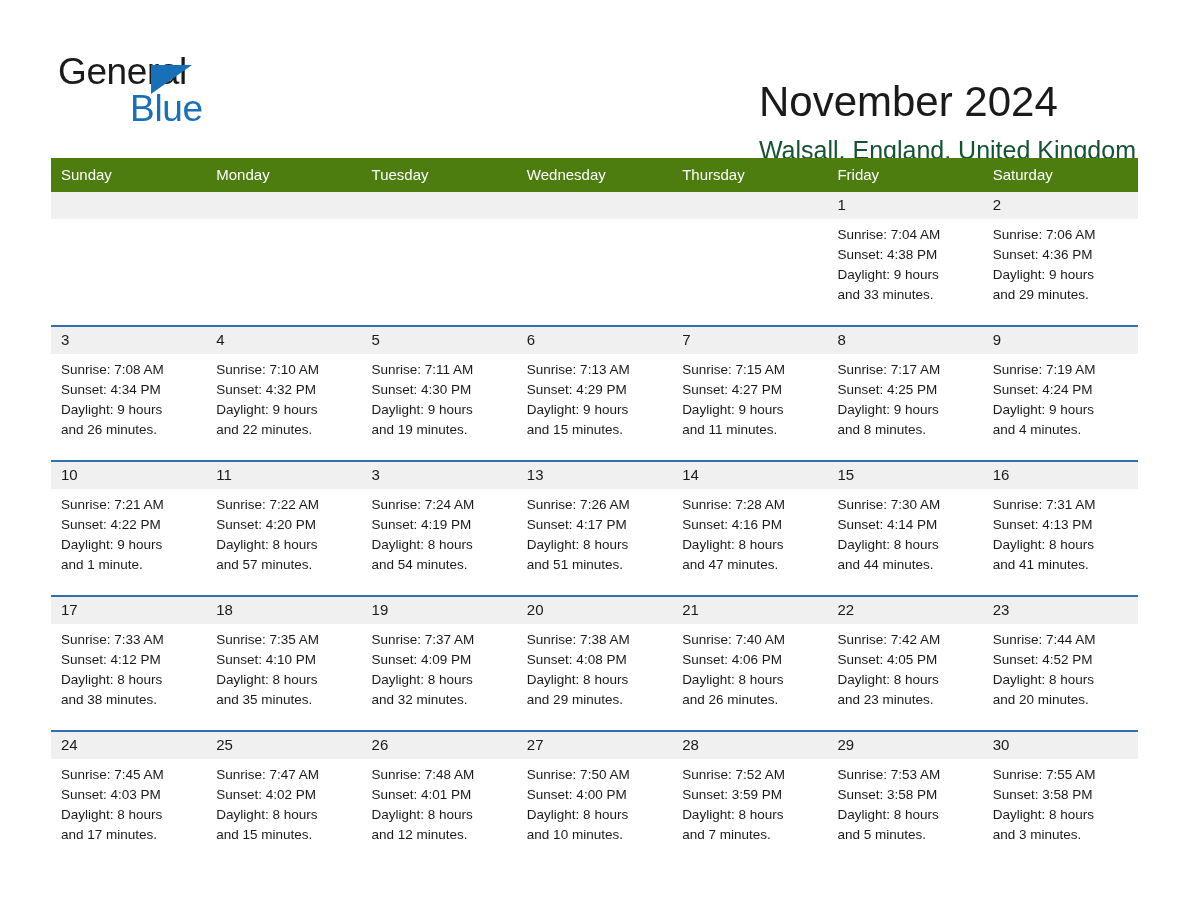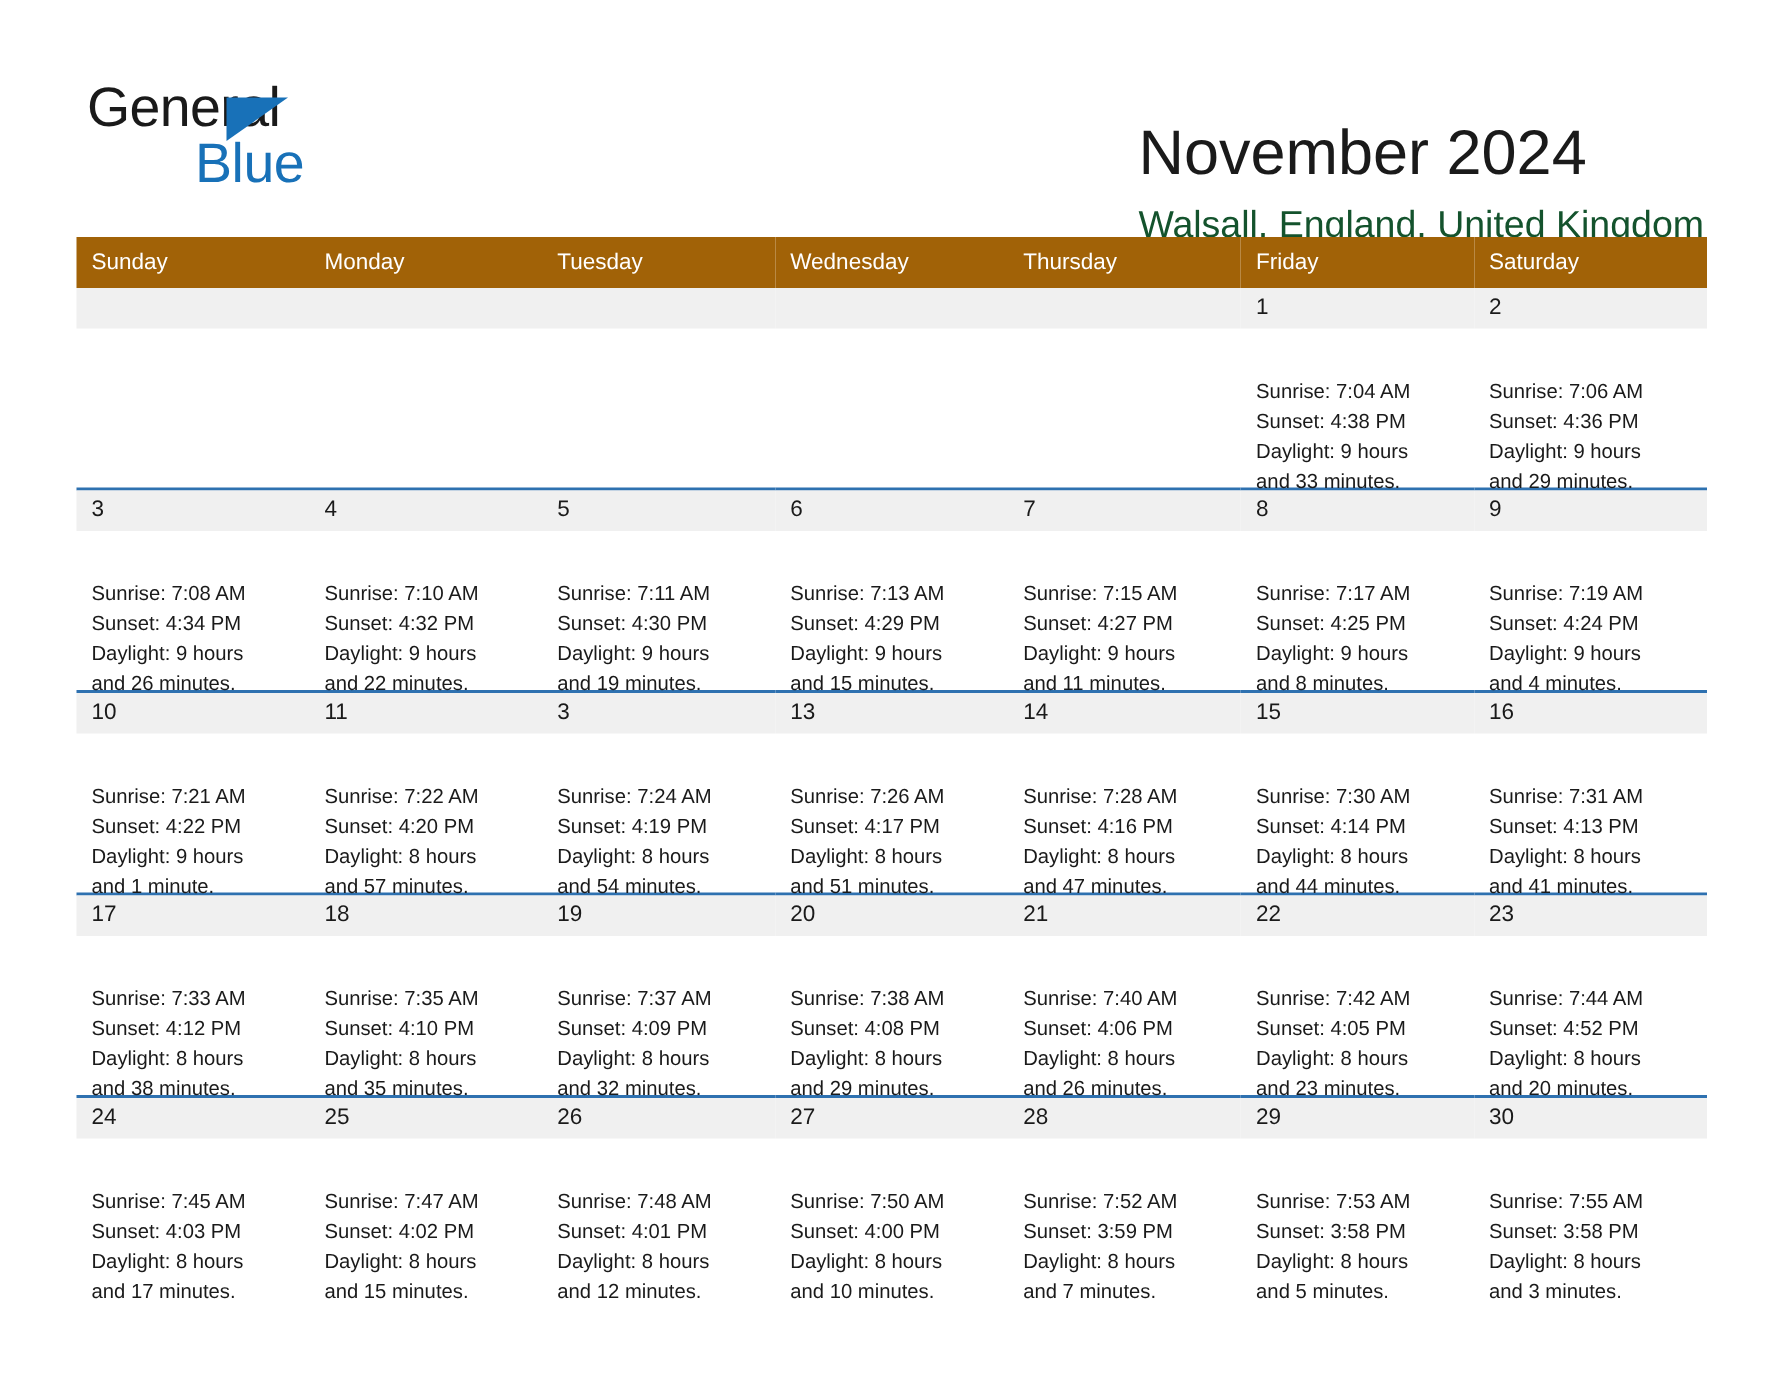--- a/index.html
+++ b/index.html
@@ -95,21 +95,21 @@
     width: 1087px;
   }
   table.cal {
     border-collapse: collapse;
     table-layout: fixed;
     width: 1087px;
   }
   table.cal col { width: 155.28px; }
 
   thead th {
-    background: #a16207;
+    background: #4d7c0f;
     color: #ffffff;
     font-size: 15px;
     font-weight: normal;
     text-align: left;
     padding: 6px 0 7px 10px;
     height: 21px;
     vertical-align: middle;
     border: none;
   }
 
@@ -139,21 +139,20 @@
   }
   .cell-inner.empty .daynum {
     background: #f0f0f0;
     color: transparent;
   }
   .info {
     padding: 6px 8px 0 10px;
     font-size: 13.5px;
     line-height: 20px;
     color: #1a1a1a;
-    margin-top: 26px;
   }
   .info div { white-space: nowrap; }
 </style>
 </head>
 <body>
 
 <div class="page">
 
   <div class="header">
 

